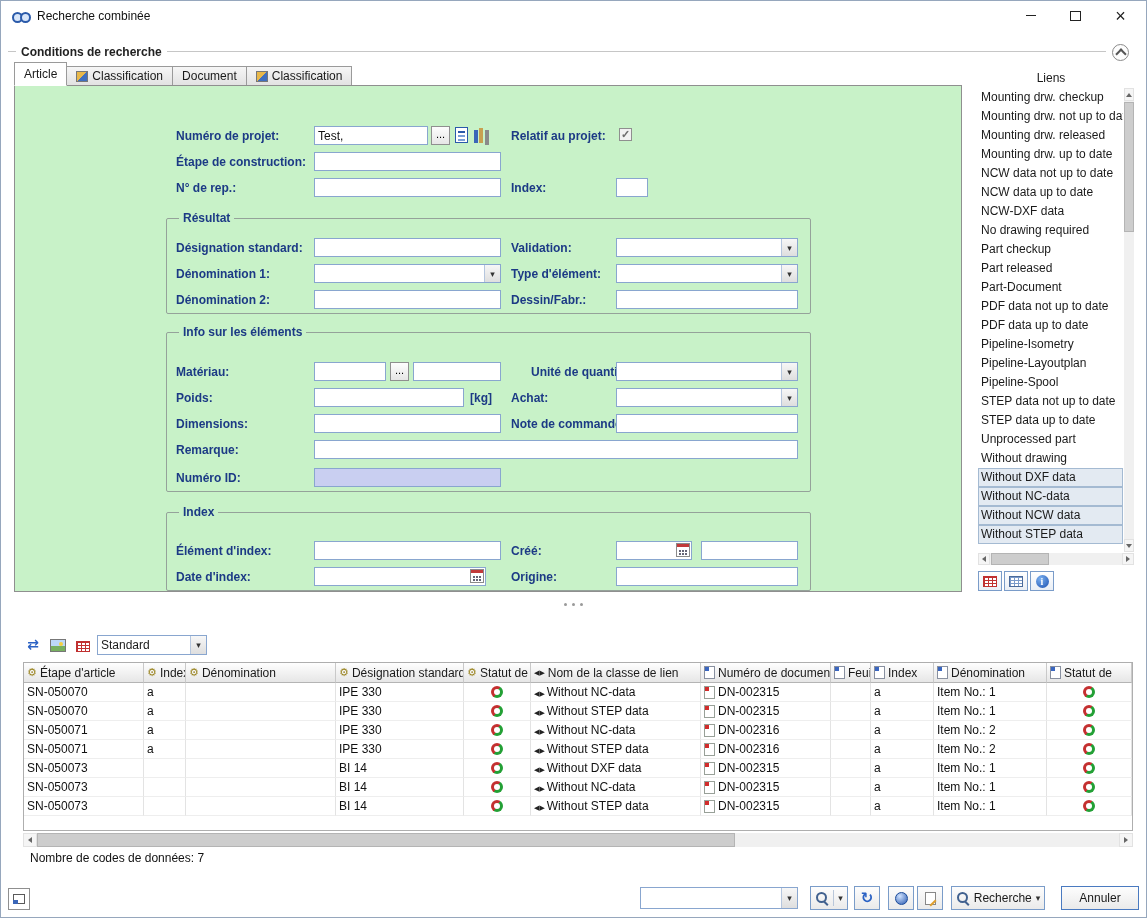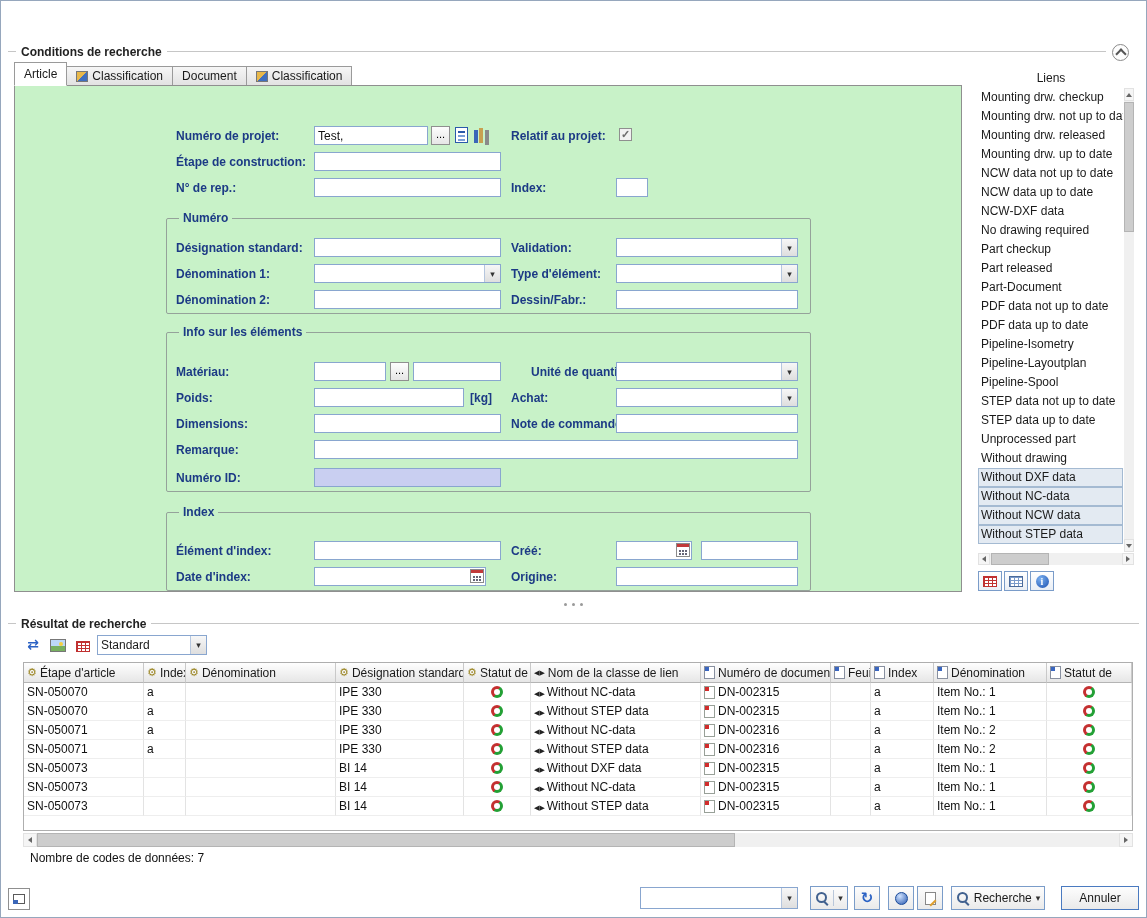--- a/index.html
+++ b/index.html
@@ -161,20 +161,35 @@
   .page-ic{width:11px;height:13px;border:1px solid #888;background:#fff;position:relative;box-sizing:border-box}
   .page-ic::after{content:"";position:absolute;right:-2px;bottom:0;width:8px;height:2px;background:#e0a030;transform:rotate(-45deg)}
   .vdiv{width:1px;height:16px;background:#b9c7da;margin:0 4px}
   .small-arrow{font-size:9px;color:#333}
 </style>
 </head>
 <body>
 
 <div class="win">
 
+  <div class="titlebar">
+    <span class="win-icon"></span>
+    <span class="title-text">Recherche combinée</span>
+    <div class="cap-btns">
+      <div class="cap-btn">
+          <span class="glyph-min"></span>
+        </div>
+      <div class="cap-btn">
+          <span class="glyph-max"></span>
+        </div>
+      <div class="cap-btn">
+          <span class="glyph-close"></span>
+        </div>
+    </div>
+  </div>
 
   <div class="gheader" style="left:8px;top:44px;width:1098px">
     <span class="gline pre"></span>
     <span class="gtitle">Conditions de recherche</span>
     <span class="gline fill"></span>
   </div>
   <div class="chev-btn" style="left:1112px;top:44px">
     <span class="chev-up"></span>
   </div>
 
@@ -191,21 +206,21 @@
       </div>
     <div class="tab">
         <span class="tab-icon"></span>
         <span>Classification</span>
       </div>
   </div>
 
   <div class="tabpage">
 
     <div class="fgroup" style="left:151px;top:132px;width:645px;height:96px">
-      <span class="fgroup-label">Numéro</span>
+      <span class="fgroup-label">Résultat</span>
     </div>
     <div class="fgroup" style="left:151px;top:246px;width:645px;height:160px">
       <span class="fgroup-label">Info sur les éléments</span>
     </div>
     <div class="fgroup" style="left:151px;top:426px;width:645px;height:79px">
       <span class="fgroup-label">Index</span>
     </div>
 
     <div class="flabel" style="left:161px;top:43px">Numéro de projet:</div>
     <input class="tfield" style="left: 299px; top: 40px; width: 114px;" value="Test,">
@@ -374,25 +389,20 @@
   <div class="mini-btn" style="left:1030px;top:571px">
       <span class="info-ic">i</span>
     </div>
 
   <div class="split-dots" style="top:603px">
     <span class="dot"></span>
     <span class="dot"></span>
     <span class="dot"></span>
   </div>
 
-  <div class="gheader" style="left:8px;top:616px;width:1131px">
-    <span class="gline pre"></span>
-    <span class="gtitle">Résultat de recherche</span>
-    <span class="gline fill"></span>
-  </div>
 
   <div class="tb-icon" style="left:23px;top:635px">
       <span class="sync-glyph">⇄</span>
     </div>
   <div class="tb-icon" style="left:48px;top:636px">
       <span class="pic-ic"></span>
     </div>
   <div class="tb-icon" style="left:73px;top:637px">
       <span class="grid-ic grid-red"></span>
     </div>

